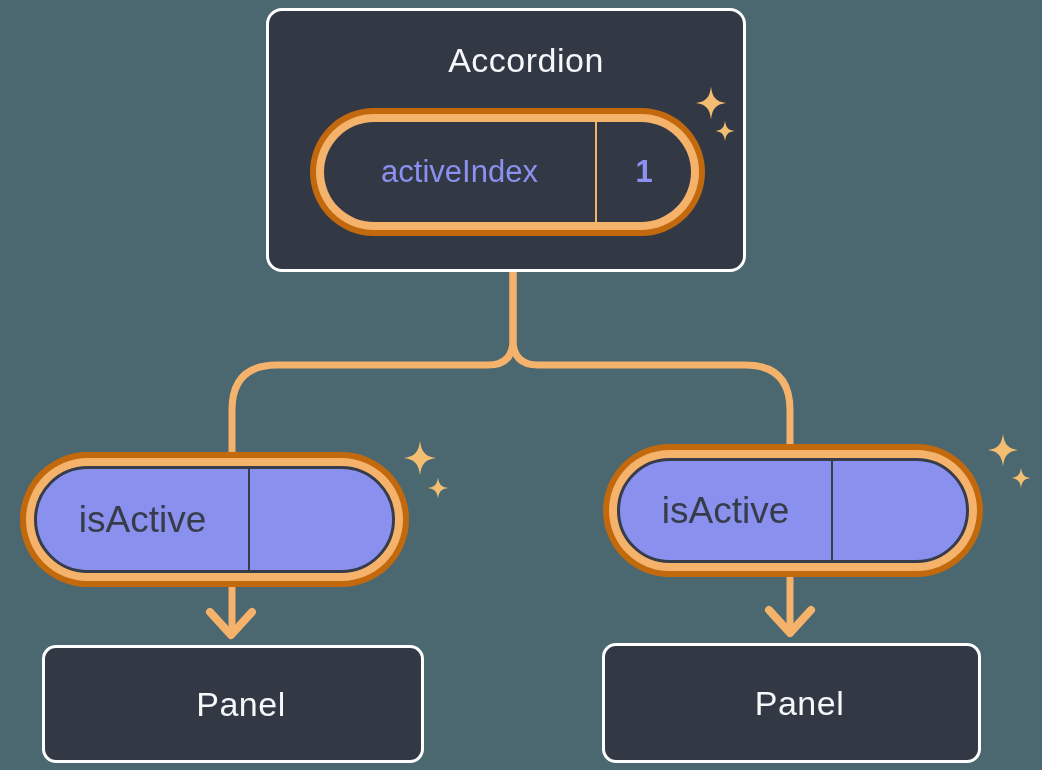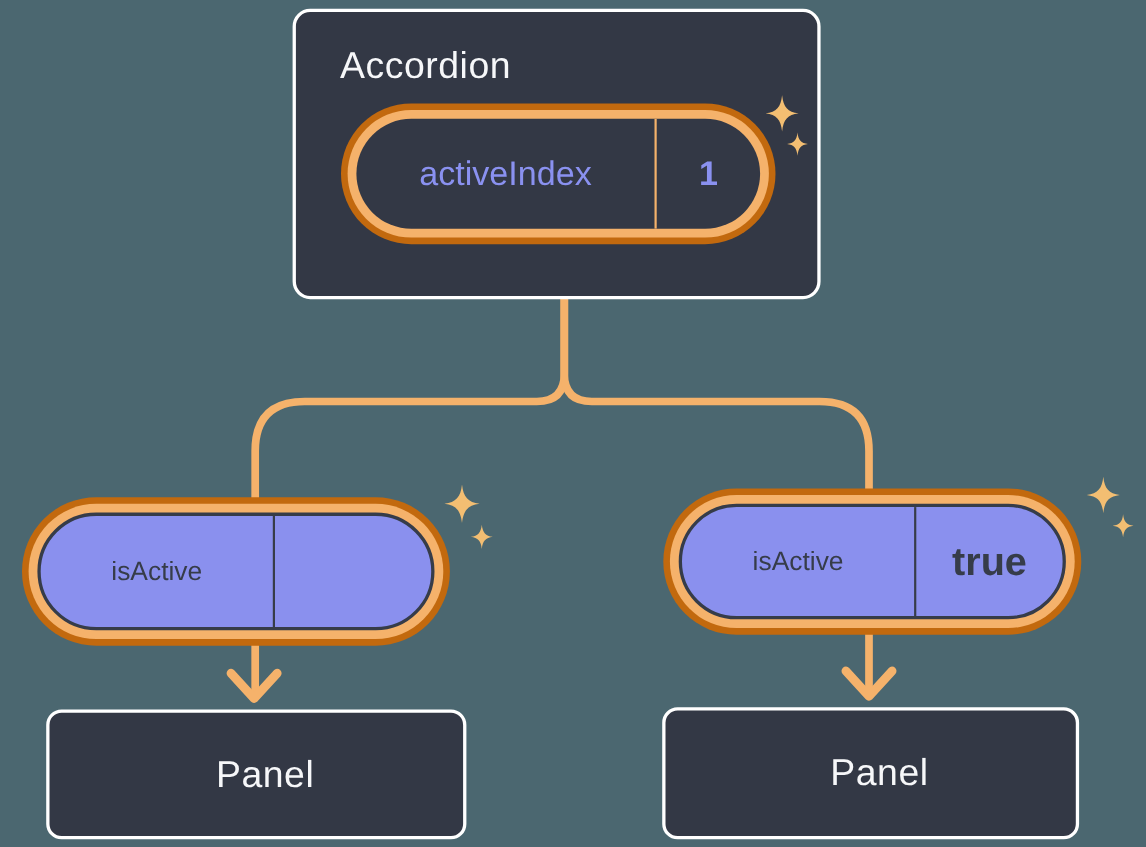--- a/index.html
+++ b/index.html
@@ -18,54 +18,54 @@
   .sparkle { fill:var(--sparkle,#F3BE72); stroke:none; }
 
   .box {
     position:absolute; box-sizing:border-box; z-index:1;
     background:var(--box-fill,#333845);
     border:3px solid var(--box-border,#FFFFFF);
     border-radius:16px;
   }
   .accordion-box { left:266px; top:8px; width:480px; height:264px; }
   .box-title {
-    position:absolute; left:0; right:0; top:30px; 
+    position:absolute; left:0; right:0; top:30px; text-align:center;
     font-size:34px; font-weight:500; letter-spacing:0.5px;
     color:var(--text-light,#F6F7F9);
     padding-left:40px;
   }
   .panel-box {
     display:flex; align-items:center; justify-content:center;
     border-radius:14px; font-size:34px; font-weight:500;
     color:var(--text-light,#F6F7F9); letter-spacing:0.5px;padding-left:16px;
   }
   .panel-left  { left:42px;  top:645px; width:382px; height:118px; }
   .panel-right { left:602px; top:643px; width:379px; height:120px; }
 
   .pill {
     position:absolute; display:flex; align-items:stretch; box-sizing:border-box;
     border-radius:999px; overflow:hidden; z-index:1;
     box-shadow: 0 0 0 8px var(--ring-light,#F5B26B), 0 0 0 14px var(--ring-dark,#C2690E);
   }
-  .state-pill { left:324px; top:108px; width:367px; height:100px; background:var(--box-fill,#333845); }
+  .state-pill { left:324px; top:122px; width:367px; height:100px; background:var(--box-fill,#333845); }
   .prop-pill  { background:var(--pill-purple,#8A90EE); border:3px solid var(--text-dark,#363C49); }
   .prop-pill-left  { left:34px;  top:466px; width:361px; height:107px; }
   .prop-pill-right { left:617px; top:458px; width:352px; height:105px; }
 
   .pill-sect { display:flex; align-items:center; justify-content:center; box-sizing:border-box; }
   .state-pill .sect-label {
     width:273px; border-right:2px solid var(--ring-light,#F5B26B);
     font-size:31px; color:var(--text-purple,#8A91F0);
   }
   .state-pill .sect-value {
     flex:1; font-size:31px; font-weight:bold; color:var(--text-purple,#8A91F0);
   }
   .prop-pill .sect-label {
     width:213px; border-right:2.5px solid var(--text-dark,#363C49);
-    font-size:24px; color:var(--text-dark,#363C49);text-align:right;
+    font-size:37px; color:var(--text-dark,#363C49);text-align:right;
   }
   .prop-pill .sect-value {
     flex:1; font-size:36px; font-weight:bold; color:var(--text-dark,#363C49);
   }
 </style>
 </head>
 <body>
 
 <div class="canvas">
 
@@ -84,21 +84,20 @@
     <div class="pill-sect sect-label">activeIndex</div>
     <div class="pill-sect sect-value">1</div>
   </div>
 
   <div class="pill prop-pill prop-pill-left">
     <div class="pill-sect sect-label">isActive</div>
   </div>
 
   <div class="pill prop-pill prop-pill-right">
     <div class="pill-sect sect-label">isActive</div>
-    <div class="pill-sect sect-value">true</div>
   </div>
 
   <div class="box panel-box panel-left">
     <span>Panel</span>
   </div>
   <div class="box panel-box panel-right">
     <span>Panel</span>
   </div>
 
   <svg class="layer layer-sparkles" viewBox="0 0 1042 770">

